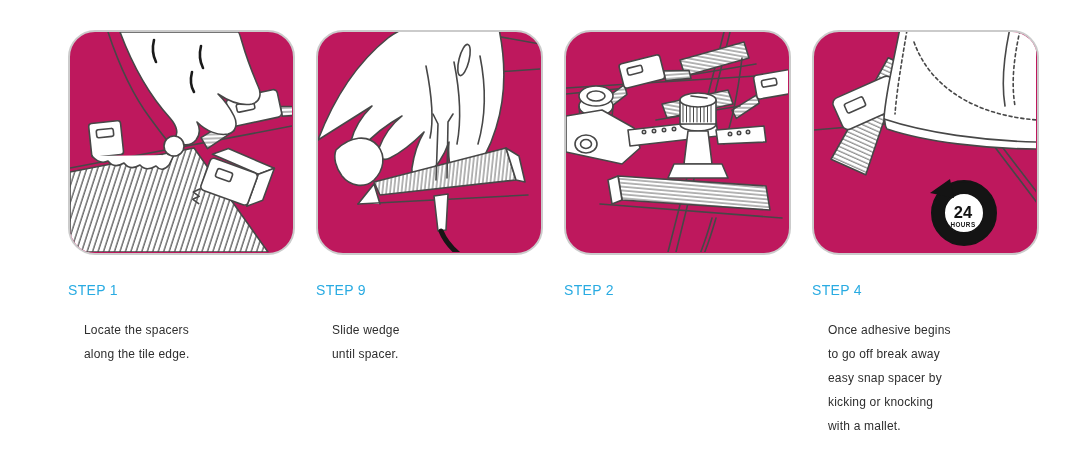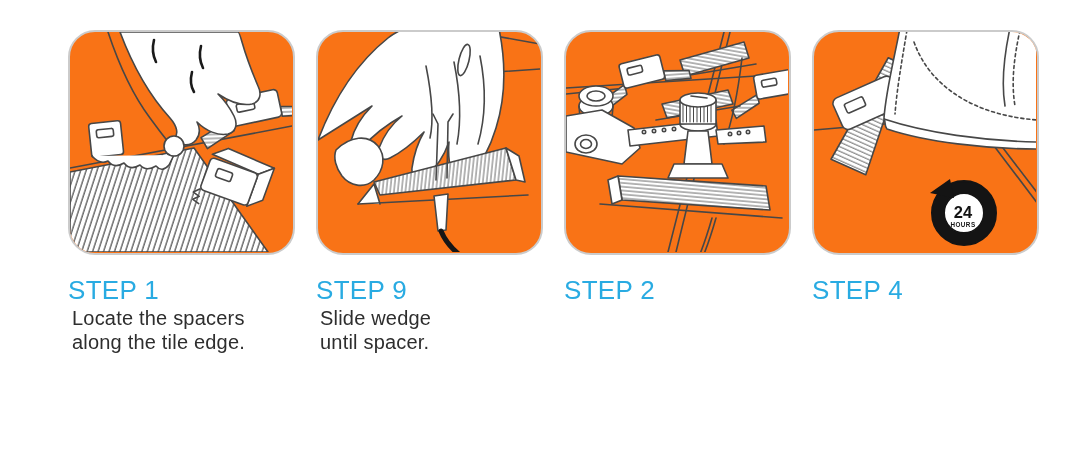--- a/index.html
+++ b/index.html
@@ -3,31 +3,31 @@
 <meta charset="utf-8">
 <style>
   html,body{margin:0;padding:0}
   body{
     width:1080px;height:452px;background:#ffffff;position:relative;overflow:hidden;
     font-family:"Liberation Sans",sans-serif;
   }
   .steps{position:absolute;left:68px;top:30px;display:flex;gap:21px}
   .step{width:227px;flex:0 0 auto}
   .frame{
-    width:227px;height:225px;box-sizing:border-box;background:#f97316;
+    width:227px;height:225px;box-sizing:border-box;background:#be185d;
     border:2.5px solid #cbcbcb;border-radius:27px;overflow:hidden;
   }
   .frame svg{display:block;width:222px;height:220px}
   .caption{margin-top:24px}
   .caption h3{
-    margin:8px 0 3px;font-size:26px;line-height:23px;font-weight:400;
+    margin:8px 0 3px;font-size:14px;line-height:23px;font-weight:400;
     color:#29abe2;letter-spacing:.3px;
   }
   .caption p{
-    margin:4px;font-size:20px;line-height:24px;font-weight:400;color:#2e2e2e;
+    margin:16px;font-size:12px;line-height:24px;font-weight:400;color:#2e2e2e;
     letter-spacing:.2px;white-space:pre-line;
   }
   
   .lw{stroke:#474747;stroke-width:1.6;fill:none;stroke-linecap:round;stroke-linejoin:round}
   .crease{stroke:#1a1a1a;stroke-width:2.6;fill:none;stroke-linecap:round}
   .badge-num{fill:#141414;stroke:none;font-weight:bold;font-size:16.5px;text-anchor:middle;
              font-family:"Liberation Sans",sans-serif}
   .badge-unit{fill:#141414;stroke:none;font-weight:bold;font-size:6.3px;letter-spacing:.5px;
               text-anchor:middle;font-family:"Liberation Sans",sans-serif}
 </style>
@@ -271,16 +271,21 @@
             <circle r="20" fill="#fff" stroke="#141414" stroke-width="2"></circle>
             <path d="M-34,-20 L-14,-34 L-10,-15 Z" fill="#141414" stroke="none"></path>
             <text class="badge-num" x="-1" y="5">24</text>
             <text class="badge-unit" x="-1" y="14">HOURS</text>
           </g>
         </g>
       </svg>
     </div>
     <div class="caption">
       <h3>STEP 4</h3>
+      <p>Once adhesive begins
+to go off break away
+easy snap spacer by
+kicking or knocking
+with a mallet.</p>
     </div>
   </div>
 
 </div>
 
 </body></html>

